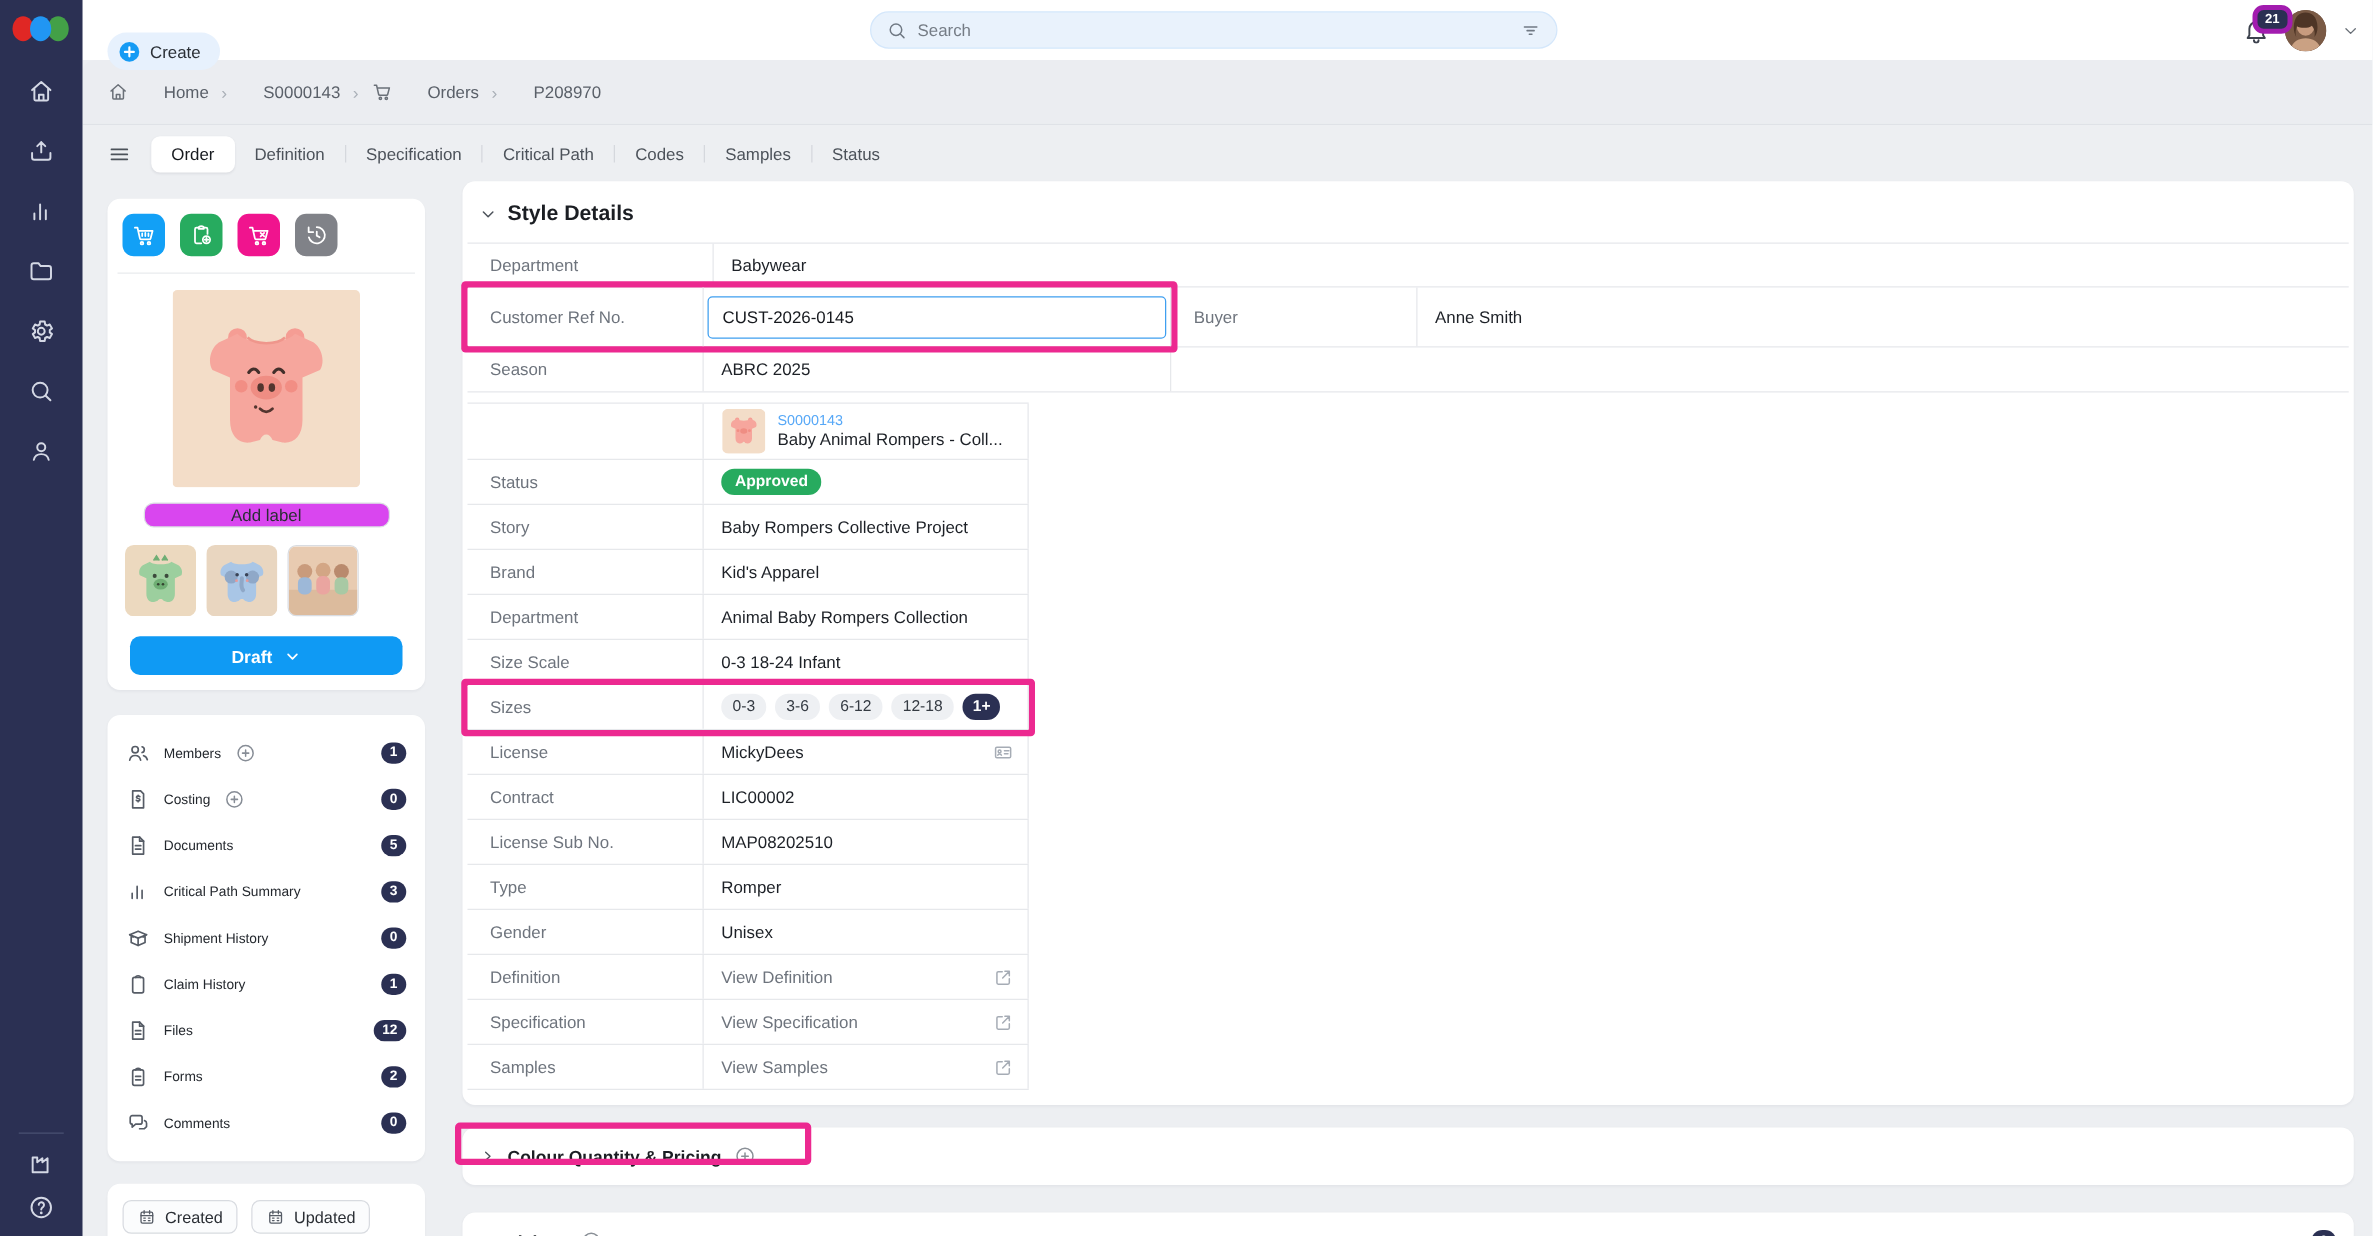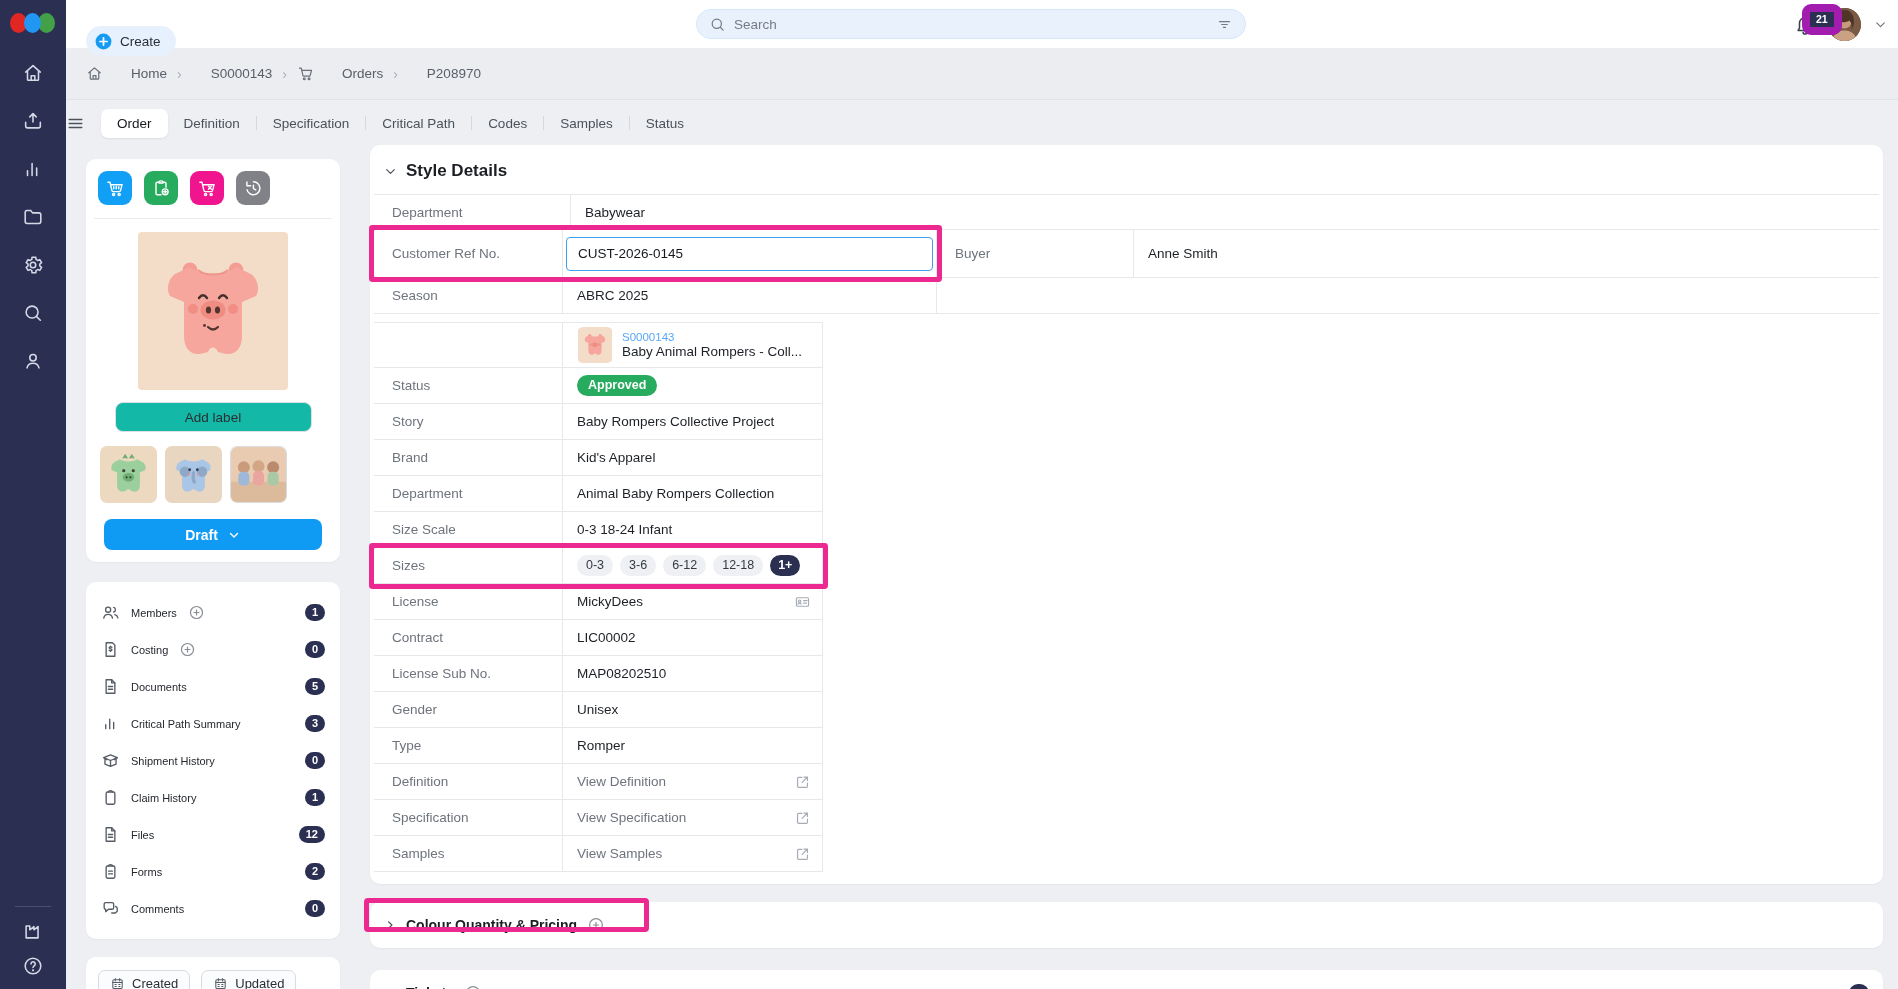--- a/index.html
+++ b/index.html
@@ -20,50 +20,50 @@
   .rail-divider { width:36px; height:1px; background:#4a5073; }
 
   
   .topbar { position:absolute; left:66px; top:0; right:0; height:48px; background:#fff; z-index:10; }
   .create-btn { position:absolute; left:20px; top:26px; height:30px; display:flex; align-items:center; gap:7px; background:#e7f1fd; border-radius:16px; padding:0 15px 0 8px; cursor:pointer; color:#2a2f36; font-size:13.5px; }
   .searchbar { position:absolute; left:630px; top:9px; width:550px; height:30px; background:#e9f2fc; border:1px solid #d4e7fb; border-radius:16px; display:flex; align-items:center; padding:0 12px; color:#707984; }
   .searchbar input { flex:1; border:none; background:transparent; outline:none; font-family:inherit; font-size:13.5px; color:#3a3f46; margin-left:8px; }
   .searchbar input::placeholder { color:#757c85; }
   .topbar-right { position:absolute; right:10px; top:0; height:48px; display:flex; align-items:center; gap:12px; }
   .bell-wrap { position:relative; width:22px; height:22px; color:#3c424d; cursor:pointer; }
-  .notif-badge { position:absolute; top:-9px; left:8px; background:#2b3053; color:#fff; font-size:10.5px; font-weight:700; border-radius:9px; padding:2px 6px; border:8px solid #a21caf; line-height:1; }
+  .notif-badge { position:absolute; top:-9px; left:8px; background:#2b3053; color:#fff; font-size:10.5px; font-weight:700; border-radius:9px; padding:2px 6px; border:4px solid #a21caf; line-height:1; }
   .avatar { width:33px; height:33px; border-radius:50%; overflow:hidden; cursor:pointer; background:#6d4f41; }
   .user-chev { width:15px; color:#6a7078; cursor:pointer; }
 
   
   .content { position:absolute; left:66px; top:48px; right:0; bottom:0; }
   .crumb-bar { height:52px; background:#ebedf1; border-bottom:1px solid #dfe2e7; border-top-left-radius:10px; display:flex; align-items:center; padding-left:20px; gap:9px; color:#5a6069; }
   .crumb-bar .cicon { width:17px; color:#6a7078; }
   .crumb-sep { color:#aab0b8; font-size:14px; padding:0 1px; }
   .crumb-item { cursor:pointer;margin-left:19px; }
 
-  .tabs-row { height:30px; margin-top:8px; display:flex; align-items:center; }
+  .tabs-row { height:30px; margin-top:8px; display:flex; align-items:center; padding-left:20px; }
   .hamburger { width:19px; color:#4c525a; margin-right:16px; cursor:pointer; }
   .tab { padding:7px 16px; color:#4c525a; cursor:pointer; white-space:nowrap; }
   .tab.active { background:#fff; border-radius:7px; color:#16191e; font-weight:500; box-shadow:0 1px 2px rgba(20,30,50,.08); }
   .tab-sep { width:1px; height:14px; background:#d5d8dd; }
 
   .layout { display:flex; padding:7px 15px 0 20px; gap:30px; align-items:flex-start; }
   .card { background:#fff; border-radius:10px; box-shadow:0 1px 2px rgba(20,30,50,.04); }
 
   
   .left-col { width:254px; flex:none; }
   .product-card { width:254px; margin-top:14px; padding:12px 11px; }
   .action-row { display:flex; gap:12px; padding-left:1px; }
   .action-btn { width:34px; height:34px; border-radius:9px; display:flex; align-items:center; justify-content:center; color:#fff; cursor:pointer; }
   .action-btn svg { width:20px; height:20px; }
   .ab-blue { background:#12a0f6; } .ab-green { background:#27ab5f; } .ab-pink { background:#f0148e; } .ab-gray { background:#808288; }
   .pc-divider { height:1px; background:#e9ebee; margin:13px -3px 0; }
   .product-image { margin:13px auto 0; width:150px; height:158px; border-radius:4px; overflow:hidden; cursor:pointer; }
-  .add-label-btn { margin:12px auto 0; width:197px; height:30px; border:1px solid #dcdfe4; border-radius:8px; background:#14b8a6; color:#2a2e34; display:flex; align-items:center; justify-content:center; cursor:pointer; }
+  .add-label-btn { margin:12px auto 0; width:197px; height:20px; border:1px solid #dcdfe4; border-radius:8px; background:#d946ef; color:#2a2e34; display:flex; align-items:center; justify-content:center; cursor:pointer; }
   .thumbs { display:flex; gap:8px; margin:14px 0 0 3px; }
   .thumb { width:57px; height:57px; border-radius:7px; overflow:hidden; cursor:pointer; }
   .thumb.bordered { border:1px solid #d9dce1; background:#fff; }
   .draft-btn { margin:16px auto 0; width:218px; height:31px; background:#0f9af4; border-radius:8px; color:#fff; font-weight:700; font-size:14px; display:flex; align-items:center; justify-content:center; gap:9px; cursor:pointer; }
   .draft-btn svg { width:14px; stroke-width:2.4; }
 
   
   .summary-card { width:254px; margin-top:20px; padding:12px 15px; }
   .summary-row { display:flex; align-items:center; height:37px; gap:11px; cursor:pointer; }
   .summary-row .sicon { width:19px; height:19px; color:#565c66; flex:none; }
@@ -576,26 +576,26 @@
           </div>
           <div class="strow">
             <div class="cell lab slbl">Contract</div>
             <div class="cell sval">LIC00002</div>
           </div>
           <div class="strow">
             <div class="cell lab slbl">License Sub No.</div>
             <div class="cell sval">MAP08202510</div>
           </div>
           <div class="strow">
+            <div class="cell lab slbl">Type</div>
+            <div class="cell sval">Romper</div>
+          </div>
+          <div class="strow">
             <div class="cell lab slbl">Gender</div>
             <div class="cell sval">Unisex</div>
-          </div>
-          <div class="strow">
-            <div class="cell lab slbl">Type</div>
-            <div class="cell sval">Romper</div>
           </div>
           <div class="strow">
             <div class="cell lab slbl">Definition</div>
             <div class="cell sval muted">
                 <span>View Definition</span>
               <svg class="ic cell-icon" viewBox="0 0 24 24">
                   <path d="M14 5h5v5M19 5l-7.5 7.5M19 13.5V18a1.5 1.5 0 0 1-1.5 1.5h-11A1.5 1.5 0 0 1 5 18V7a1.5 1.5 0 0 1 1.5-1.5H11"></path>
                 </svg>
             </div>
           </div>

